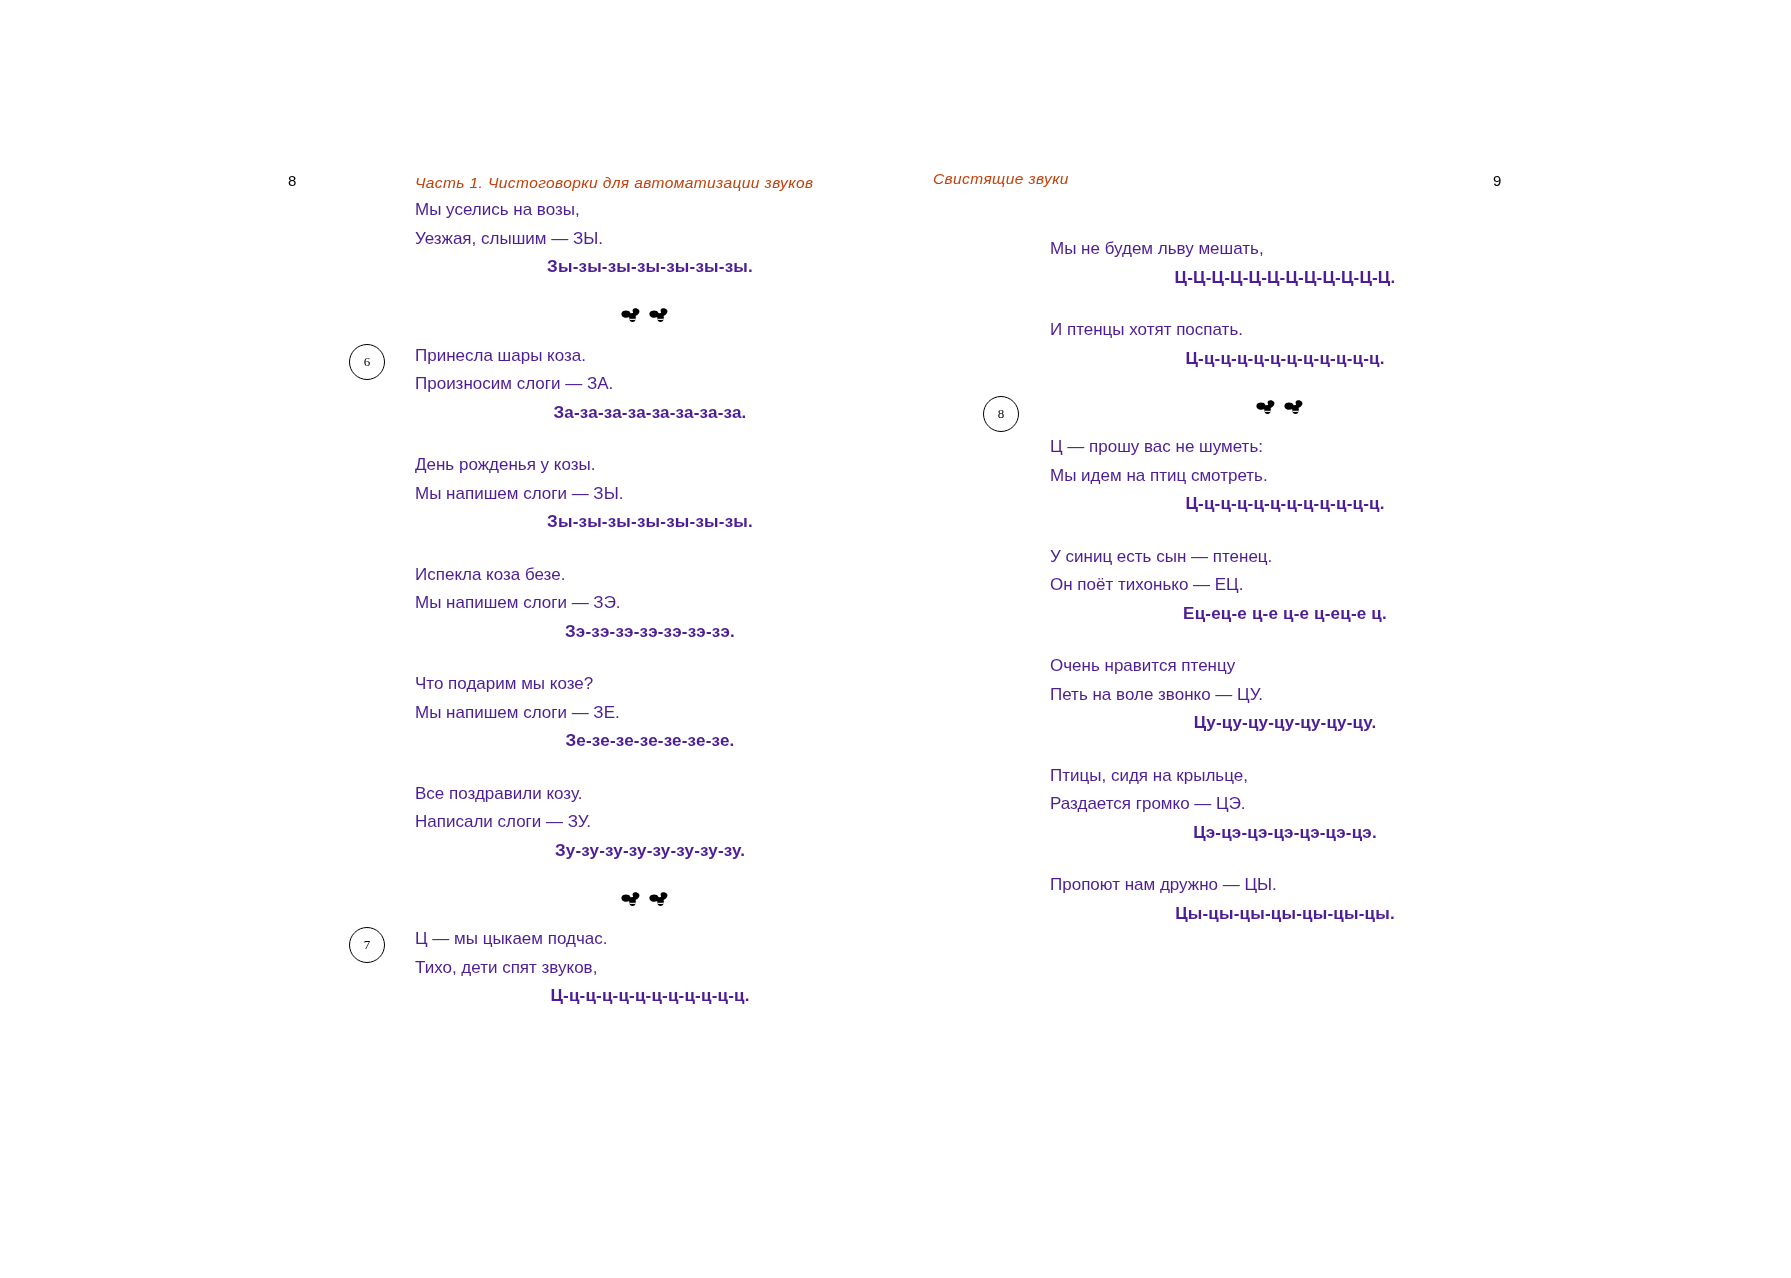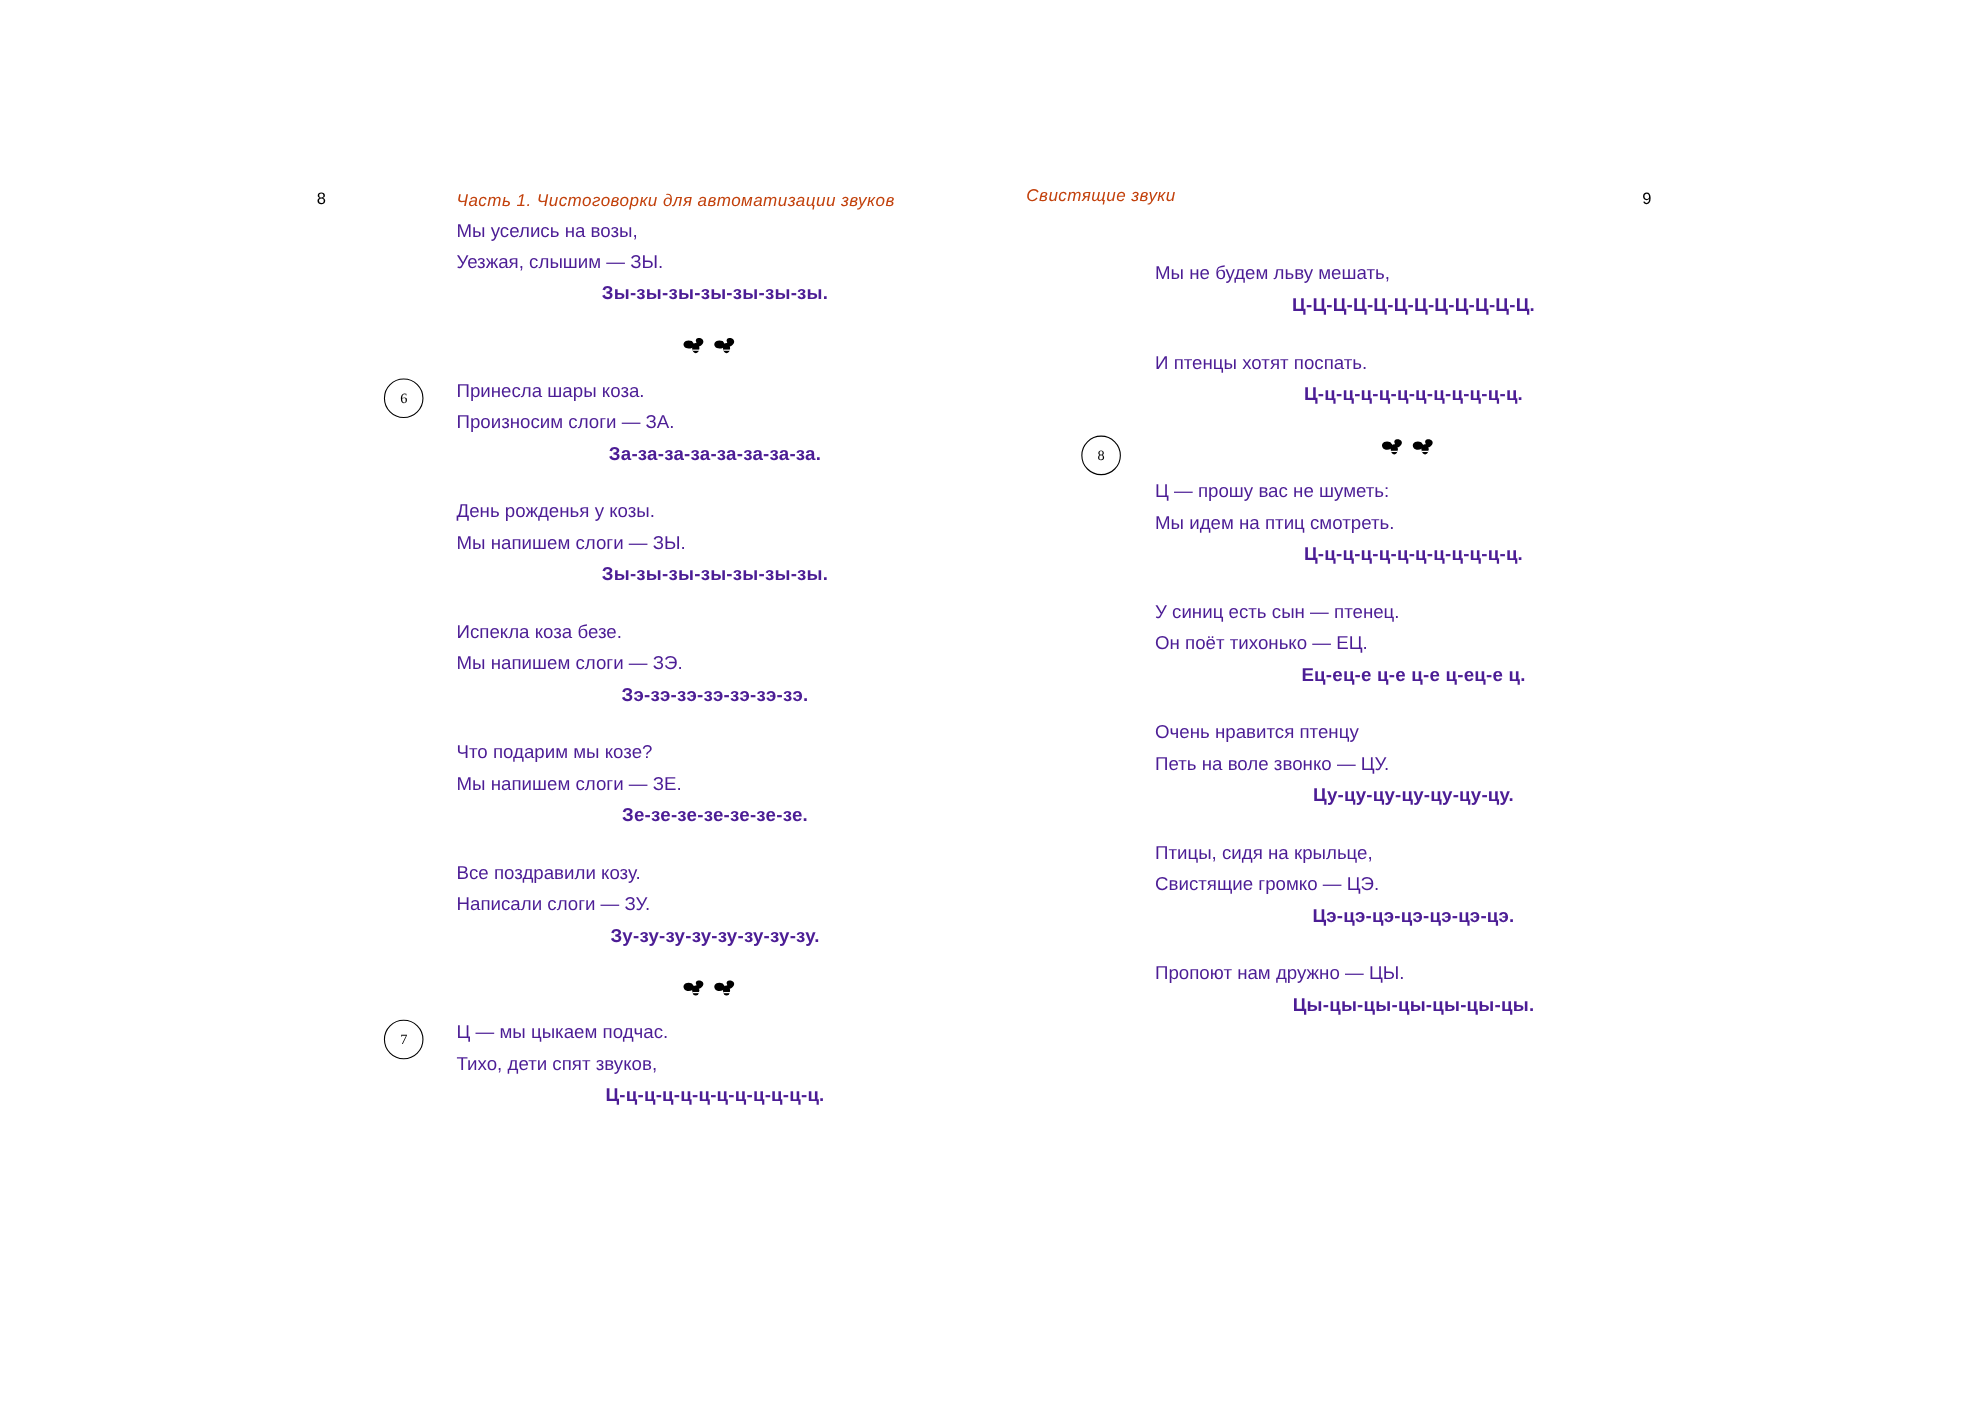--- a/index.html
+++ b/index.html
@@ -203,21 +203,21 @@
         <div class="line">Он поёт тихонько — ЕЦ.</div>
         <div class="line bold">Ец-ец-е ц-е ц-е ц-ец-е ц.</div>
       </div>
       <div class="stanza">
         <div class="line">Очень нравится птенцу</div>
         <div class="line">Петь на воле звонко — ЦУ.</div>
         <div class="line bold">Цу-цу-цу-цу-цу-цу-цу.</div>
       </div>
       <div class="stanza">
         <div class="line">Птицы, сидя на крыльце,</div>
-        <div class="line">Свистящие громко — ЦЭ.</div>
+        <div class="line">Раздается громко — ЦЭ.</div>
         <div class="line bold">Цэ-цэ-цэ-цэ-цэ-цэ-цэ.</div>
       </div>
       <div class="stanza">
         <div class="line">Пропоют нам дружно — ЦЫ.</div>
         <div class="line bold">Цы-цы-цы-цы-цы-цы-цы.</div>
       </div>
     </div>
 
   <div id="circles-layer">
       <div class="numcircle" style="left: 349px; top: 343.5px;">6</div>

